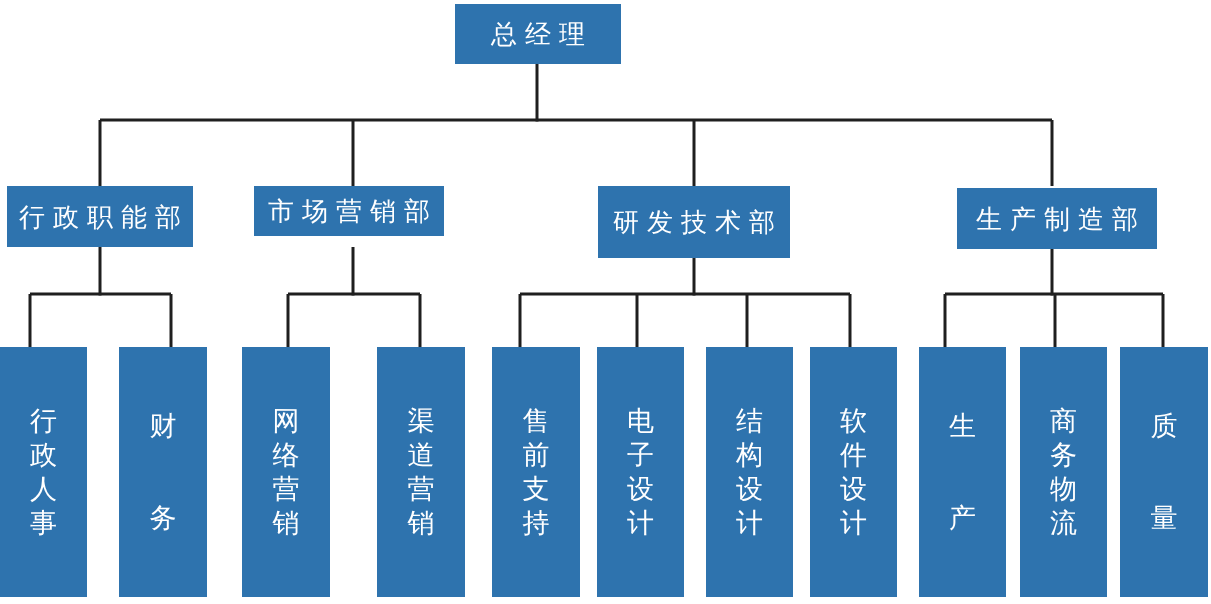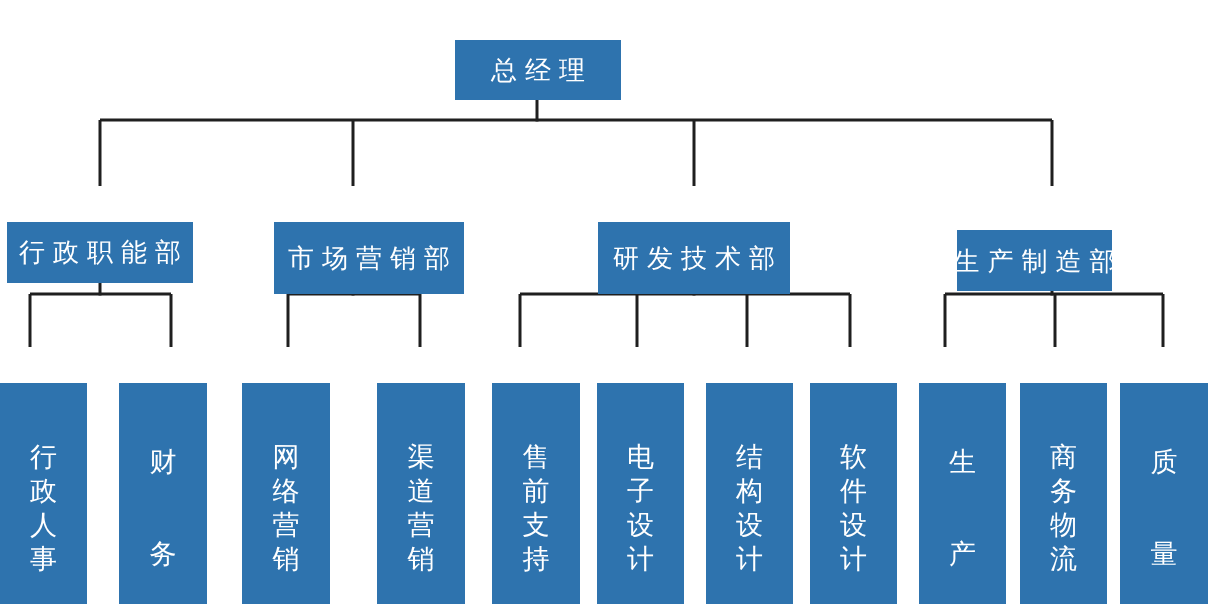--- a/index.html
+++ b/index.html
@@ -3,21 +3,21 @@
 <meta charset="utf-8">
 <style>
   html,body{margin:0;padding:0;background:#ffffff;}
   .chart{
     position:relative;width:1211px;height:604px;background:#ffffff;
     font-family:"Liberation Sans","DejaVu Sans",sans-serif;overflow:hidden;
   }
   svg.connectors{position:absolute;left:0;top:0;width:1211px;height:604px;}
   .box{
     position:absolute;background:var(--box-fill,#2e73ae);color:#fff;
-    display:flex;align-items:center;justify-content:center;box-sizing:border-box;margin-top:36px;
+    display:flex;align-items:center;justify-content:center;box-sizing:border-box;
   }
   .lvl1{left:455px;top:4px;width:166px;height:60px;}
   .hlabel{
     font-size:26px;letter-spacing:8px;margin-right:-8px;white-space:nowrap;
     line-height:1;user-select:none;
   }
   .vlabel{font-size:27px;text-align:center;width:100%;user-select:none;}
   .vlabel.g4{line-height:34px;}
   .vlabel.g2{line-height:92px;}
 </style>
@@ -49,30 +49,30 @@
       <line x1="1052" y1="247" x2="1052" y2="295.5" stroke="#1f1f1f" stroke-width="3"></line>
       <line x1="945" y1="294" x2="1163" y2="294" stroke="#1f1f1f" stroke-width="3"></line>
       <line x1="945" y1="294" x2="945" y2="347" stroke="#1f1f1f" stroke-width="3"></line>
       <line x1="1055" y1="294" x2="1055" y2="347" stroke="#1f1f1f" stroke-width="3"></line>
       <line x1="1163" y1="294" x2="1163" y2="347" stroke="#1f1f1f" stroke-width="3"></line>
     </svg>
 
   <div class="box lvl1">
     <span class="hlabel">总经理</span>
   </div>
-<div class="box" style="left: 7px; top: 186px; width: 186px; height: 61px; font-family: Liberation Serif, serif;">
+<div class="box" style="left: 7px; top: 186px; width: 186px; height: 61px;">
       <span class="hlabel">行政职能部</span>
     </div>
     <div class="box" style="left: 0px; top: 347px; width: 87px; height: 250px;">
       <div class="vlabel g4">行<br>政<br>人<br>事</div>
     </div>
     <div class="box" style="left: 119px; top: 347px; width: 88px; height: 250px;">
       <div class="vlabel g2">财<br>务</div>
     </div>
-    <div class="box" style="left: 274px; top: 186px; width: 190px; height: 72px;">
+    <div class="box" style="left: 254px; top: 186px; width: 190px; height: 50px;">
       <span class="hlabel">市场营销部</span>
     </div>
     <div class="box" style="left: 242px; top: 347px; width: 88px; height: 250px;">
       <div class="vlabel g4">网<br>络<br>营<br>销</div>
     </div>
     <div class="box" style="left: 377px; top: 347px; width: 88px; height: 250px;">
       <div class="vlabel g4">渠<br>道<br>营<br>销</div>
     </div>
     <div class="box" style="left: 598px; top: 186px; width: 192px; height: 72px;">
       <span class="hlabel">研发技术部</span>
@@ -82,21 +82,21 @@
     </div>
     <div class="box" style="left: 597px; top: 347px; width: 87px; height: 250px;">
       <div class="vlabel g4">电<br>子<br>设<br>计</div>
     </div>
     <div class="box" style="left: 706px; top: 347px; width: 87px; height: 250px;">
       <div class="vlabel g4">结<br>构<br>设<br>计</div>
     </div>
     <div class="box" style="left: 810px; top: 347px; width: 87px; height: 250px;">
       <div class="vlabel g4">软<br>件<br>设<br>计</div>
     </div>
-    <div class="box" style="left: 957px; top: 194px; width: 155px; height: 61px;">
+    <div class="box" style="left: 957px; top: 188px; width: 200px; height: 61px;">
       <span class="hlabel">生产制造部</span>
     </div>
     <div class="box" style="left: 919px; top: 347px; width: 87px; height: 250px;">
       <div class="vlabel g2">生<br>产</div>
     </div>
     <div class="box" style="left: 1020px; top: 347px; width: 87px; height: 250px;">
       <div class="vlabel g4">商<br>务<br>物<br>流</div>
     </div>
     <div class="box" style="left: 1120px; top: 347px; width: 88px; height: 250px;">
       <div class="vlabel g2">质<br>量</div>

